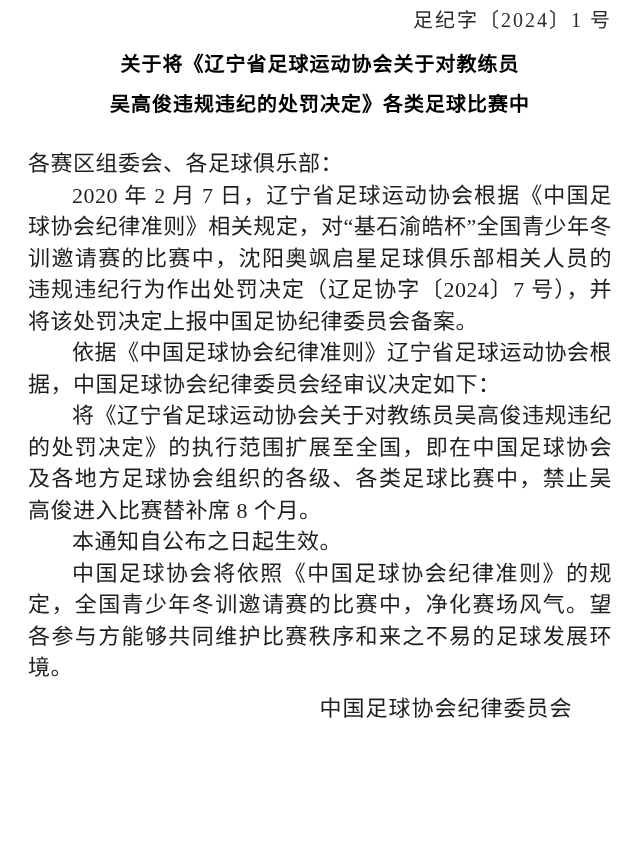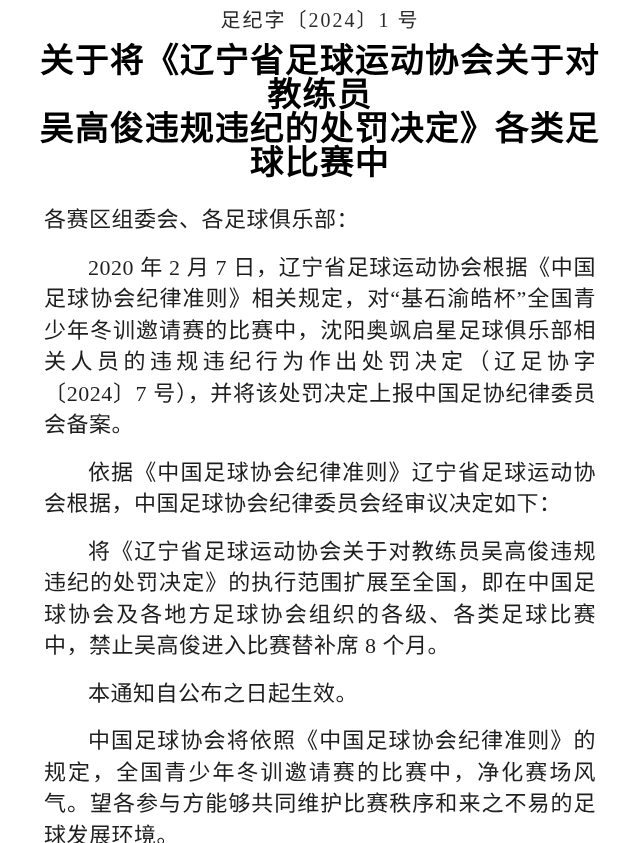--- a/index.html
+++ b/index.html
@@ -13,45 +13,45 @@
     box-sizing: border-box;
     margin: 0 auto;
     background: #ffffff;
     padding: 8px 28px 0 28px;
     font-family: "Liberation Serif", "DejaVu Serif", serif;
     color: #1e1e1e;
     overflow: hidden;
     position: relative;
   }
   .doc-number {
-    text-align: center;
+    text-align: right;
     font-size: 20px;
     line-height: 24px;
     letter-spacing: 2px;
     color: #2a2a2a;
   }
   .title {
     margin-top: 12px;
     text-align: center;
-    font-size: 34px;
-    line-height: 34px;
+    font-size: 20px;
+    line-height: 40px;
     font-weight: bold;
     color: #000000;
     letter-spacing: 1px;
   }
   .body-text {
     margin-top: 24px;
     font-size: 22px;
     line-height: 31.5px;
     text-align: justify;
     text-justify: inter-character;
     letter-spacing: 0.5px;
   }
   .body-text p {
-    margin: 16px;
+    margin: 0;
     padding: 0;
   }
   .para-indent {
     text-indent: 2em;
   }
   .sig-block {
     width: 300px;
     margin: 10px 16px 0 auto;
     text-align: center;
     font-size: 22px;

